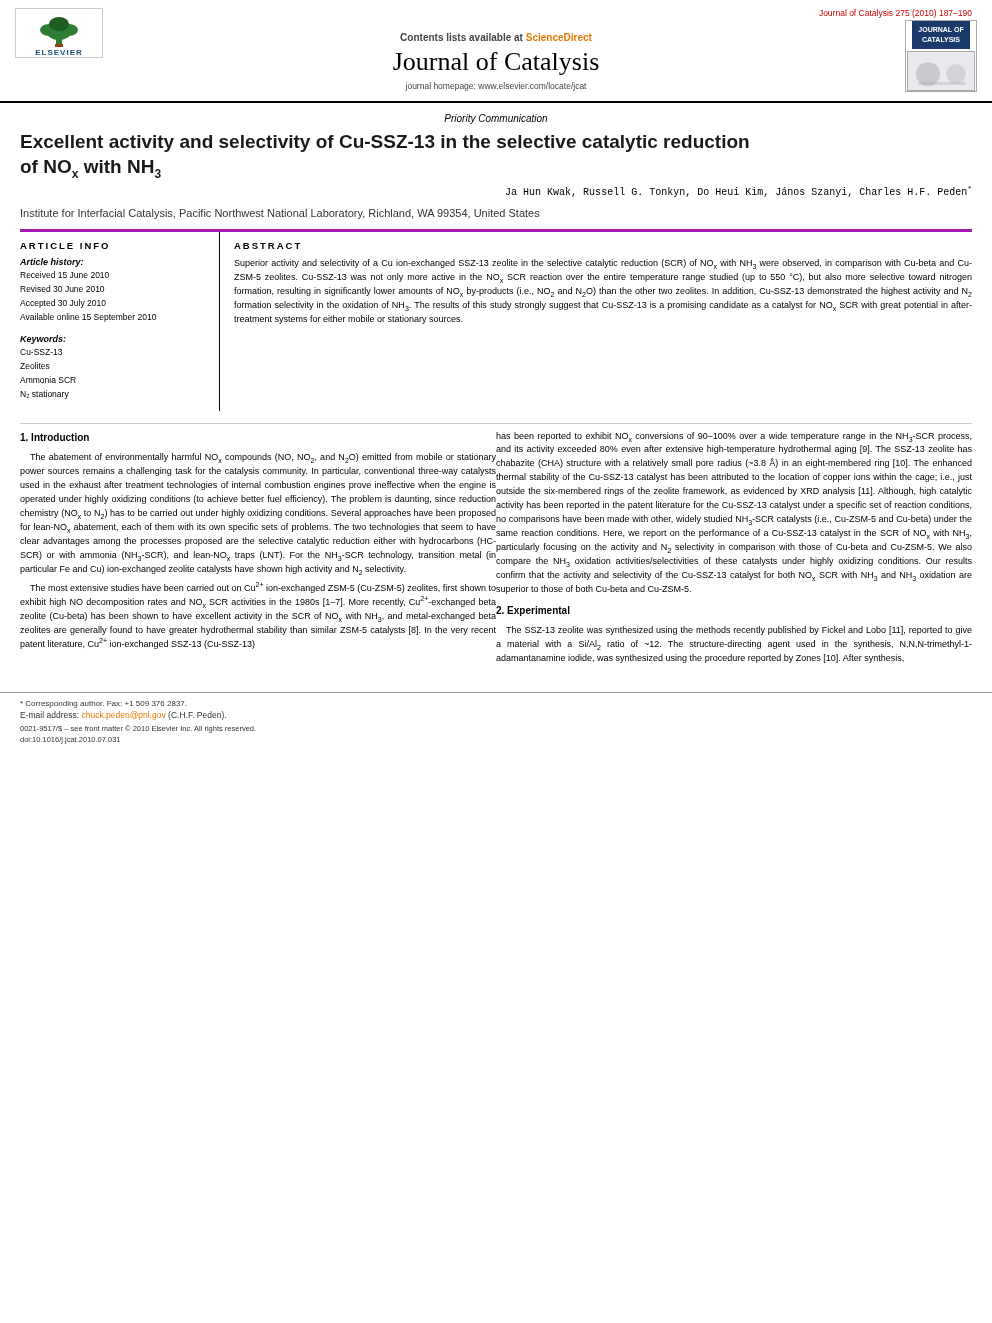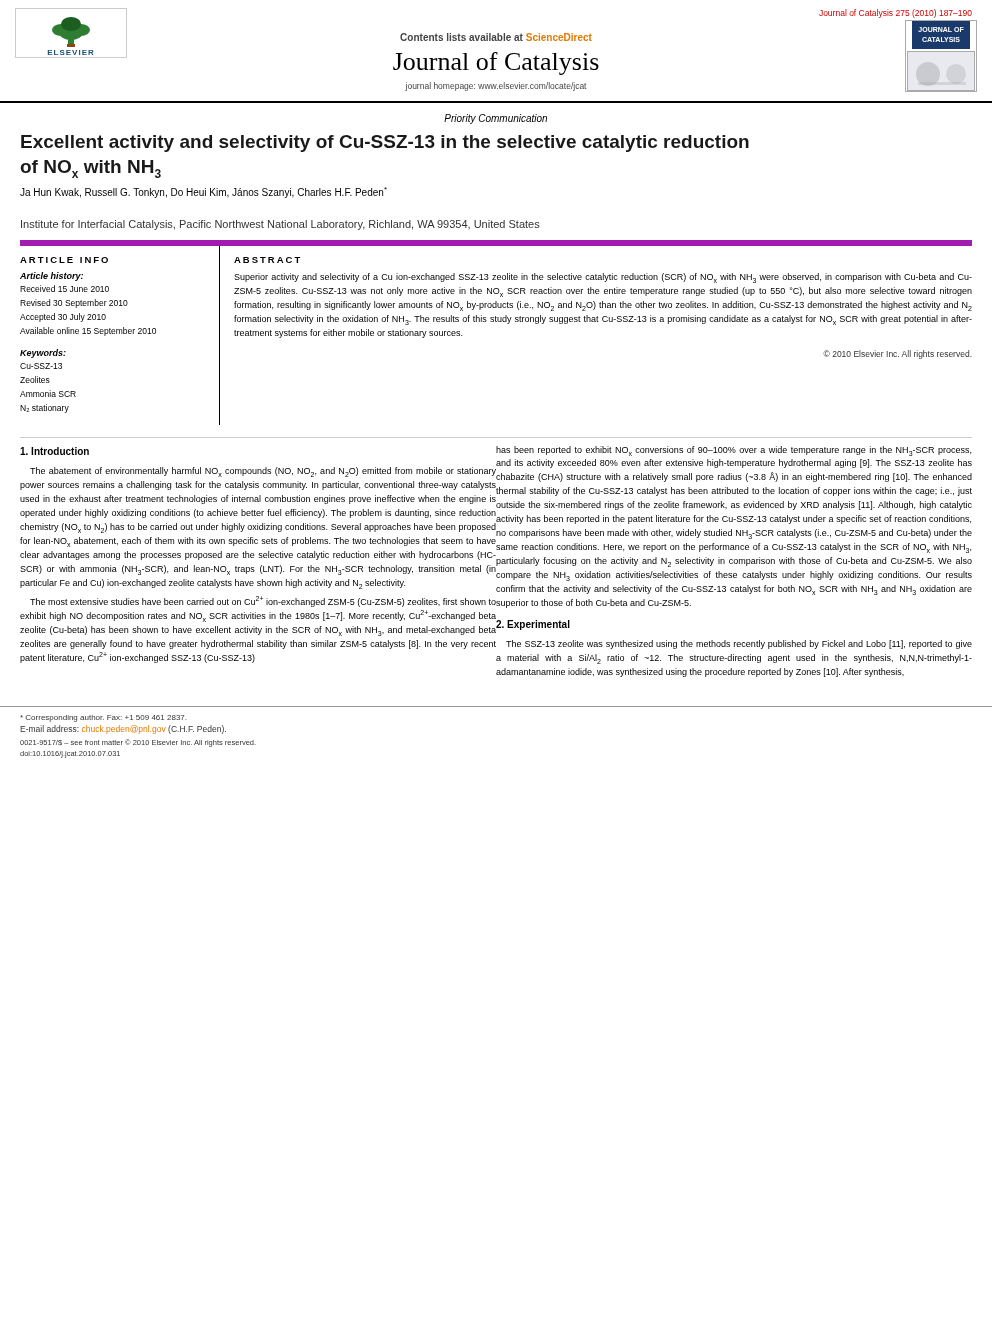--- a/index.html
+++ b/index.html
@@ -97,38 +97,39 @@
       font-family: Arial, sans-serif;
       line-height: 1.3;
       margin-bottom: 8px;
       color: #1a1a1a;
     }
     .article-title sub, .article-title sup {
       font-size: 12px;
     }
     .authors {
       font-size: 10px;
-      margin-bottom: 20px;
-      font-family: Liberation Sans, sans-serif;
+      margin-bottom: 9px;
+      font-family: Liberation Mono, monospace;
+      text-align: right;
     }
     .authors sup {
       font-size: 8px;
       color: #000;
     }
     .affiliation {
       font-size: 11px;
       margin-bottom: 10px;
       color: #333;
       font-family: Arial, sans-serif;
     }
     
     .article-meta-grid {
       display: flex;
       gap: 0;
-      border-top: 6px solid #a21caf;
+      border-top: 3px solid #a21caf;
       margin-bottom: 12px;
     }
     .article-info-col {
       width: 200px;
       min-width: 200px;
       border-right: 1px solid #000;
       padding: 8px 10px 8px 0;
       font-family: Arial, sans-serif;
     }
     .abstract-col {
@@ -240,21 +241,21 @@
     }
   </style>
 </head>
 <body>
 
 <div class="page">
 
   <div class="journal-header">
     <div class="header-logos">
 
-      <div style="width:112px; height:50px; border:1px solid #ccc; background:#fff; display:flex; flex-direction:column; align-items:center; justify-content:center; margin-bottom:2px;">
+      <div style="width:88px; height:50px; border:1px solid #ccc; background:#fff; display:flex; flex-direction:column; align-items:center; justify-content:center; margin-bottom:2px;">
         <svg width="80" height="38" viewBox="0 0 80 38">
 
           <rect x="37" y="28" width="6" height="8" fill="#2e7d32"></rect>
           <ellipse cx="40" cy="22" rx="12" ry="8" fill="#2e7d32"></ellipse>
           <ellipse cx="30" cy="20" rx="9" ry="6" fill="#2e7d32"></ellipse>
           <ellipse cx="50" cy="20" rx="9" ry="6" fill="#2e7d32"></ellipse>
           <ellipse cx="40" cy="14" rx="10" ry="7" fill="#1b5e20"></ellipse>
           <rect x="36" y="34" width="8" height="3" fill="#8b4513"></rect>
         </svg>
         <span style="font-size:8px; font-weight:bold; font-family:Arial,sans-serif; color:#1a5276; letter-spacing:1px;">ELSEVIER</span>
@@ -320,21 +321,21 @@
         <div class="col-header">
           <span>ARTICLE INFO</span>
         </div>
         <span class="info-section-label">
           <span>Article history:</span>
         </span>
         <div class="info-row">
           <span>Received 15 June 2010</span>
         </div>
         <div class="info-row">
-          <span>Revised 30 September 2010</span>
+          <span>Revised 30 June 2010</span>
         </div>
         <div class="info-row">
           <span>Accepted 30 July 2010</span>
         </div>
         <div class="info-row">
           <span>Available online 15 September 2010</span>
         </div>
 
         <div class="keywords-section">
           <span class="info-section-label">
@@ -347,23 +348,20 @@
         </div>
       </div>
 
       <div class="abstract-col">
         <div class="col-header">
           <span>ABSTRACT</span>
         </div>
         <div class="abstract-text">
           Superior activity and selectivity of a Cu ion-exchanged SSZ-13 zeolite in the selective catalytic reduction (SCR) of NO<sub>x</sub> with NH<sub>3</sub> were observed, in comparison with Cu-beta and Cu-ZSM-5 zeolites. Cu-SSZ-13 was not only more active in the NO<sub>x</sub> SCR reaction over the entire temperature range studied (up to 550 °C), but also more selective toward nitrogen formation, resulting in significantly lower amounts of NO<sub>x</sub> by-products (i.e., NO<sub>2</sub> and N<sub>2</sub>O) than the other two zeolites. In addition, Cu-SSZ-13 demonstrated the highest activity and N<sub>2</sub> formation selectivity in the oxidation of NH<sub>3</sub>. The results of this study strongly suggest that Cu-SSZ-13 is a promising candidate as a catalyst for NO<sub>x</sub> SCR with great potential in after-treatment systems for either mobile or stationary sources.
         </div>
-        <div class="copyright">
-          <span>© 2010 Elsevier Inc. All rights reserved.</span>
-        </div>
       </div>
     </div>
 
     <hr class="section-divider">
 
     <div class="body-columns">
 
       <div class="body-col">
         <p class="section-heading">
           <span>1. Introduction</span>
@@ -387,21 +385,21 @@
           The SSZ-13 zeolite was synthesized using the methods recently published by Fickel and Lobo [11], reported to give a material with a Si/Al<sub>2</sub> ratio of ~12. The structure-directing agent used in the synthesis, N,N,N-trimethyl-1-adamantanamine iodide, was synthesized using the procedure reported by Zones [10]. After synthesis,
         </p>
       </div>
 
     </div>
 
   </div>
 
   <div class="page-footer">
     <div class="footnote-star">
-      <span>* Corresponding author. Fax: +1 509 461 2837.</span>
+      <span>* Corresponding author. Fax: +1 509 376 2837.</span>
     </div>
     <div class="info-row">
       <span>E-mail address:</span>
       <span style="color:#e67800;">chuck.peden@pnl.gov</span>
       <span>(C.H.F. Peden).</span>
     </div>
     <div class="footer-row">
       <span>0021-9517/$ – see front matter © 2010 Elsevier Inc. All rights reserved.</span>
     </div>
     <div class="footer-row">

